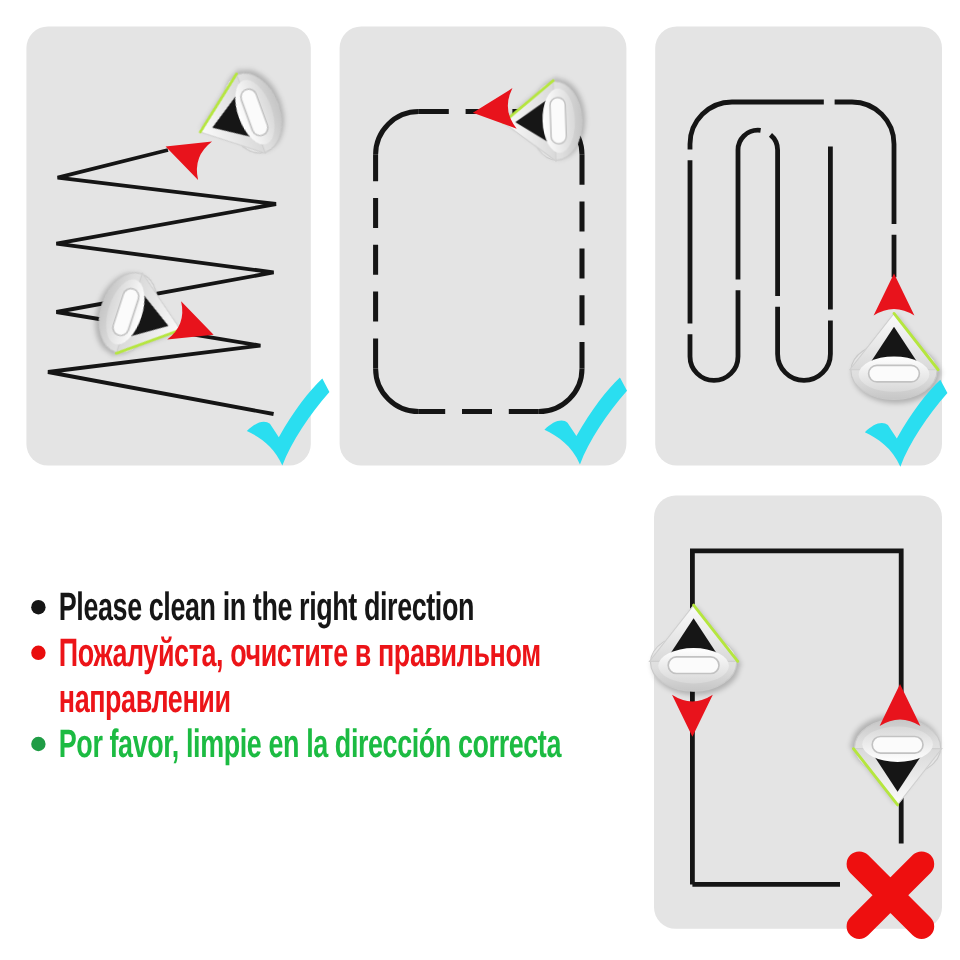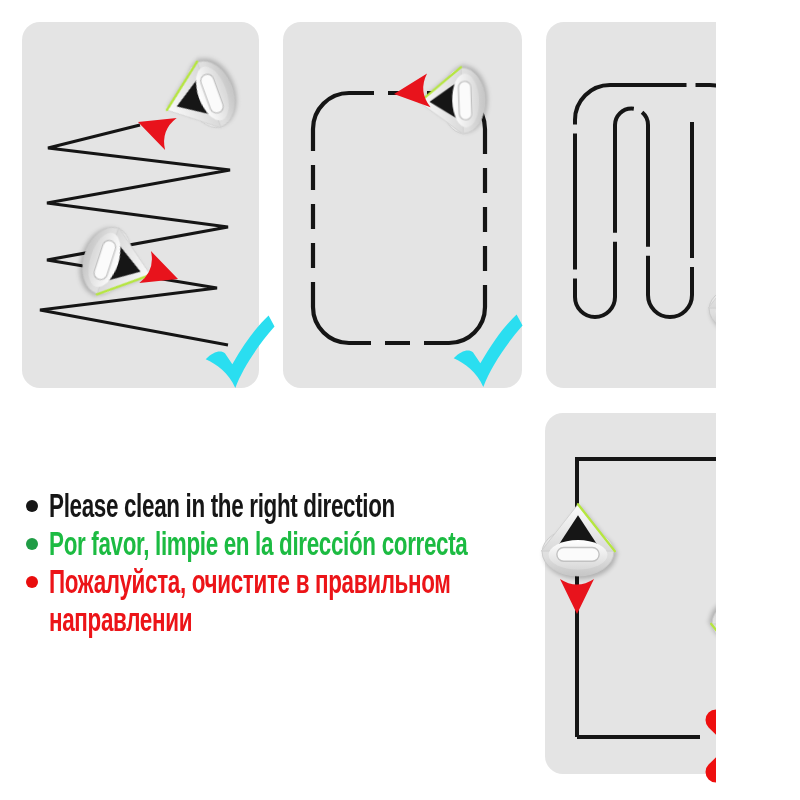--- a/index.html
+++ b/index.html
@@ -1,17 +1,17 @@
 <!DOCTYPE html>
 <html><head>
 <meta charset="utf-8">
 <style>
   html,body{margin:0;padding:0;background:#ffffff;}
   .scene{
-    position:relative;width:716px;height:800px;background:#ffffff;overflow:hidden;
+    position:relative;width:800px;height:800px;background:#ffffff;overflow:hidden;
     font-family:"Liberation Sans", sans-serif;
   }
   .panel{
     position:absolute;border-radius:18px;background:#e4e4e4;
   }
   .panel svg.art{
     position:absolute;left:0;top:0;overflow:visible;display:block;
   }
   .defs-svg{position:absolute;width:0;height:0;}
   use.device{filter:drop-shadow(2px 3px 2.5px rgba(0,0,0,0.22));}
@@ -105,22 +105,22 @@
       </g>
     </svg>
   </div>
 
   <div class="instructions">
     <div class="line">
       <span class="bullet" style="background: rgb(22, 22, 22);"></span>
       <span class="txt" style="color: rgb(22, 22, 22);">Please clean in the right direction</span>
     </div>
     <div class="line">
+      <span class="bullet" style="background: rgb(233, 13, 13);"></span>
+      <span class="txt" style="color: rgb(236, 20, 24);">Пожалуйста, очистите в правильном направлении</span>
+    </div>
+    <div class="line">
       <span class="bullet" style="background: rgb(31, 156, 69);"></span>
       <span class="txt" style="color: rgb(28, 187, 66);">Por favor, limpie en la dirección correcta</span>
-    </div>
-    <div class="line">
-      <span class="bullet" style="background: rgb(233, 13, 13);"></span>
-      <span class="txt" style="color: rgb(236, 20, 24);">Пожалуйста, очистите в правильном направлении</span>
     </div>
   </div>
 
 </div>
 
 </body></html>

